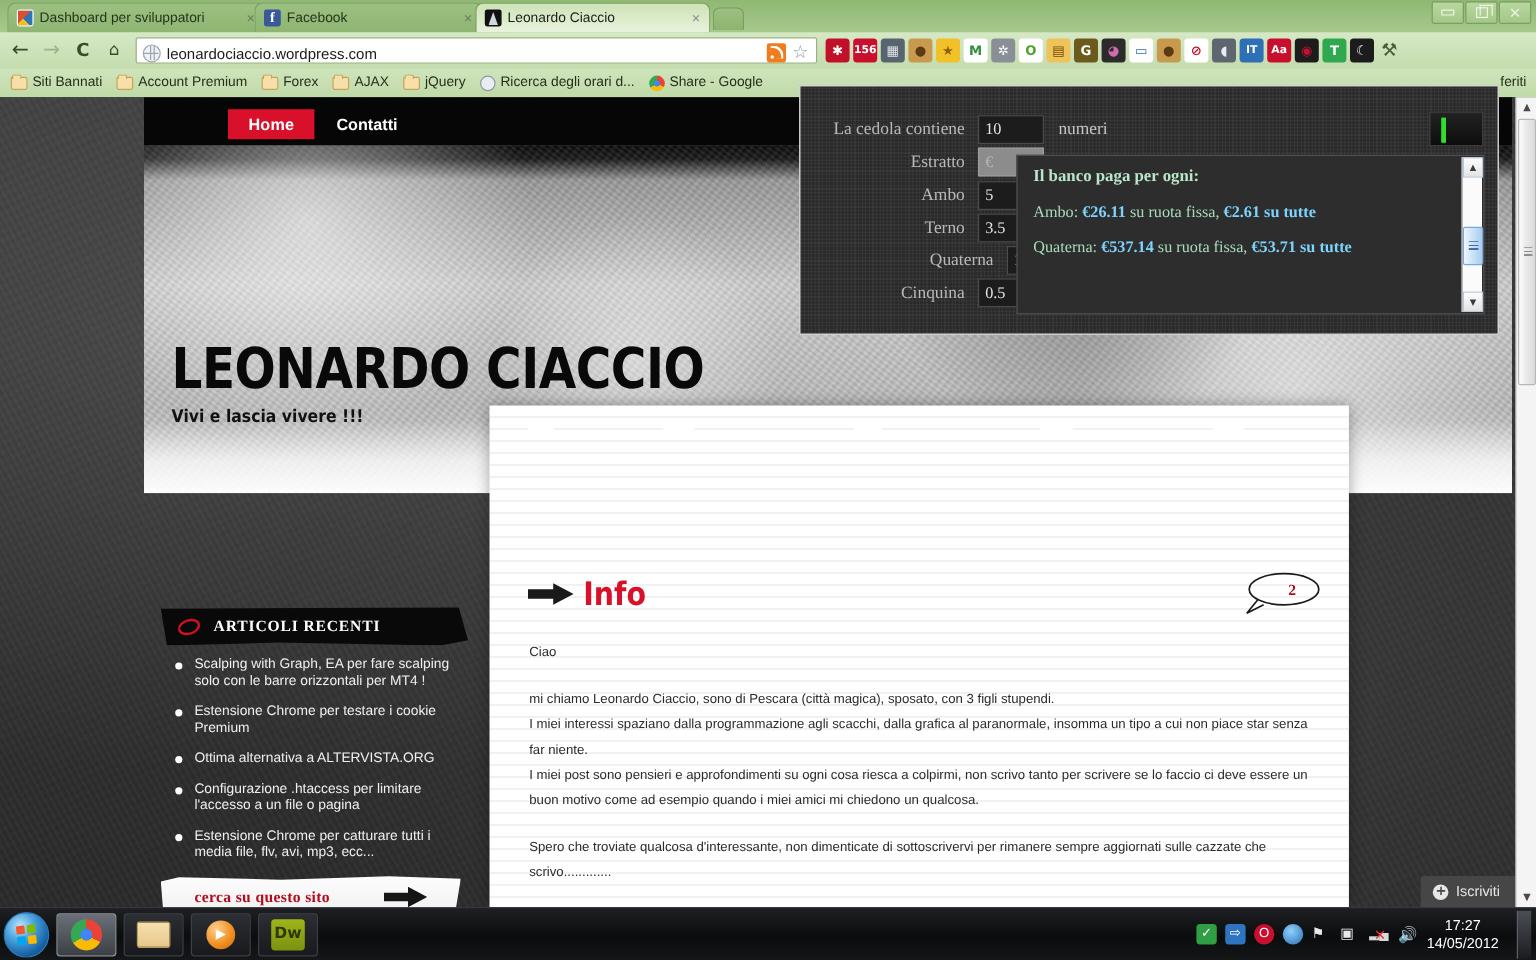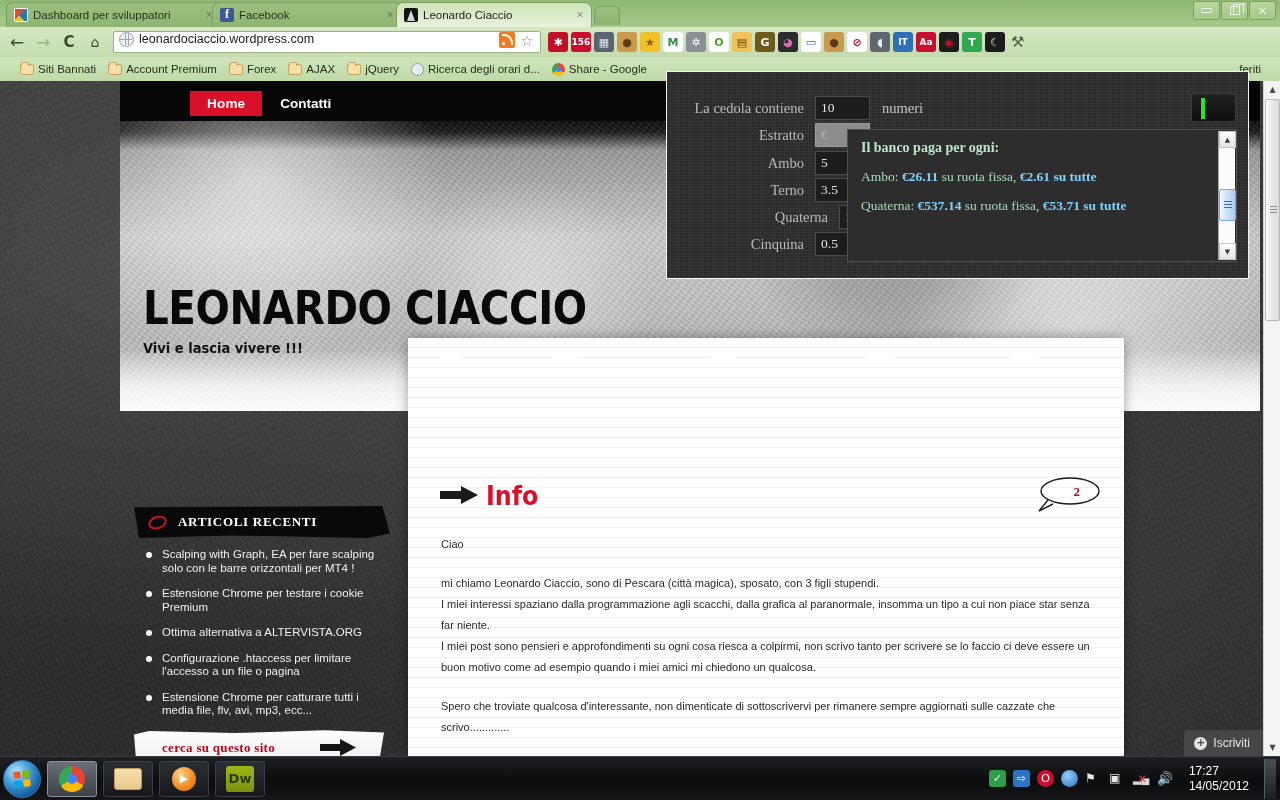--- a/index.html
+++ b/index.html
@@ -83,23 +83,23 @@
     position: absolute; left: 0; top: 27px; width: 1280px; height: 30px;
     display: flex; align-items: center; padding: 0 4px;
     background: linear-gradient(180deg,#d6e8c5 0%,#c4dcae 100%);
   }
   .navbtn {
     width: 26px; height: 24px; display: flex; align-items: center; justify-content: center;
     font-size: 17px; color: #3a4a2c; font-family: "DejaVu Sans", sans-serif;
   }
   .navbtn.disabled { color: #9cb489; }
   .omnibox {
-    flex: 0 0 auto; width: 428px; height: 22px; margin: 4px 5px;
+    flex: 0 0 auto; width: 568px; height: 22px; margin: 4px 5px;
     background: #fff; border: 1px solid #9ab283; border-radius: 2px;
-    display: flex; align-items: flex-start; padding: 0 3px;
+    display: flex; align-items: flex-end; padding: 0 3px;
     font-size: 12.5px; color: #1b1b1b;
   }
   .omni-globe {
     width: 15px; height: 15px; border-radius: 50%;
     border: 1.5px solid #9aa5ad; margin: 0 5px 0 2px; position: relative; flex:0 0 15px;
     background: #eef2f5;
   }
   .omni-globe:after{
     content:""; position:absolute; left:0px; top:6px; width:12px; height:1px; background:#9aa5ad;
   }
@@ -119,21 +119,21 @@
     display: flex; align-items: center; justify-content: center;
     font-size: 11px; font-weight: bold; color: #fff; overflow: hidden; position: relative;
     font-family: "DejaVu Sans", sans-serif;
   }
   .wrench { font-size: 15px; color: #4a5a3c; margin-left: 3px; }
 
   
   .bookmarks {
     position: absolute; left: 0; top: 57px; width: 1280px; height: 24px;
     background: linear-gradient(180deg,#cfe4bc 0%,#c0daa8 100%);
-    display: flex; align-items: center; padding: 0 15px; gap: 2px;
+    display: flex; align-items: center; padding: 0 4px; gap: 2px;
     font-size: 11.5px; color: #24301a; overflow: hidden;
   }
   .bm { display: flex; align-items: center; gap: 4px; padding: 2px 5px; white-space: nowrap; }
   .folder-ico {
     width: 14px; height: 11px; position: relative; flex: 0 0 14px;
     background: #f6dfa8; border: 1px solid #c7a35a; border-radius: 1px 2px 2px 2px;
   }
   .folder-ico:after{content:"";position:absolute;left:0;top:-3px;width:6px;height:3px;background:#f6dfa8;border:1px solid #c7a35a;border-bottom:none;border-radius:2px 2px 0 0;}
   .globe-ico {
     width: 13px; height: 13px; border-radius: 50%; border: 1.5px solid #8e9aa3;
@@ -394,21 +394,21 @@
   .orb-flag i { display: block; border-radius: 1px; }
   .tb-btn {
     width: 50px; height: 36px; margin-left: 6px; border: 1px solid #3c4046; border-radius: 3px;
     background: linear-gradient(180deg,#2b2e33 0%,#17191c 100%);
     display: flex; align-items: center; justify-content: center; flex: 0 0 50px;
   }
   .tb-btn.on { background: linear-gradient(180deg,#6b7078 0%,#3b4046 100%); border-color:#8d939b; }
   .tray { margin-left: auto; display: flex; align-items: center; gap: 7px; padding-right: 4px; }
   .tray-ico { width: 17px; height: 17px; flex: 0 0 17px; position: relative; }
   .clock {
-    color: #fff; font-size: 12px; line-height: 15px; margin-left: 8px;
+    color: #fff; font-size: 12px; text-align: center; line-height: 15px; 
     font-family: "Liberation Sans", sans-serif;
   }
   .showdesk {
     width: 12px; height: 40px; margin-left: 8px;
     background: linear-gradient(180deg,#4a4f55,#1a1c1f);
     border-left: 1px solid #5a6068;
   }
   .dw { background: linear-gradient(180deg,#9fb619,#7c9112); color:#2e3a03; font-weight:bold;
         font-family:"DejaVu Sans",sans-serif; font-size:13px; width:28px;height:26px;
         display:flex;align-items:center;justify-content:center;border-radius:3px;}

